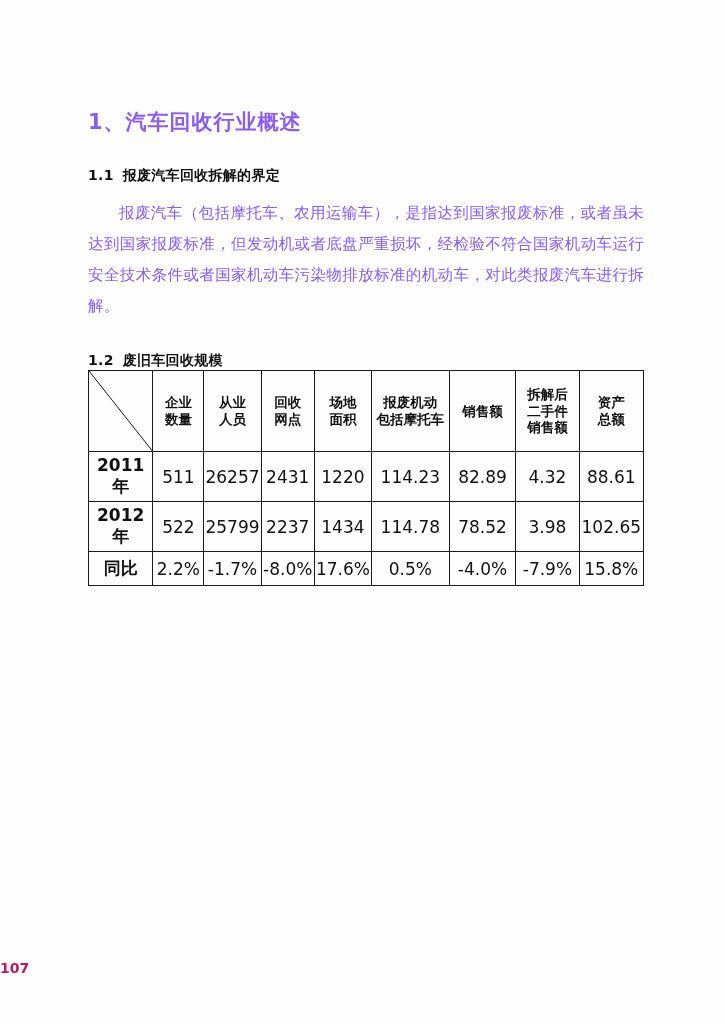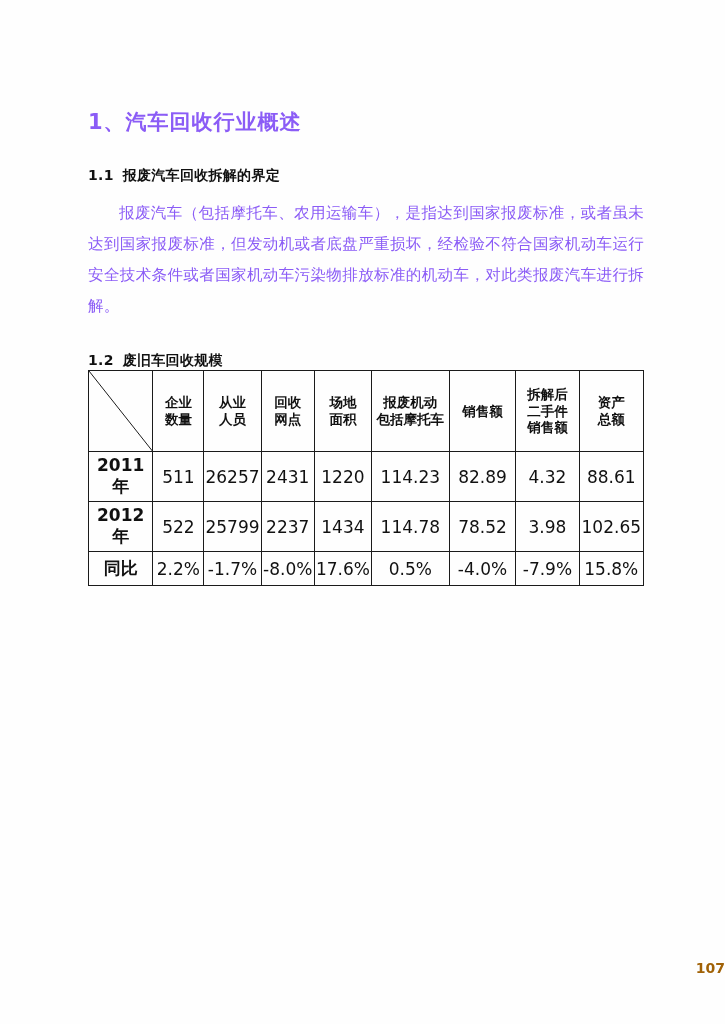--- a/index.html
+++ b/index.html
@@ -192,25 +192,25 @@
   col.c6 { width: 12.0%; }
   col.c7 { width: 11.4%; }
   col.c8 { width: 11.6%; }
 
   
   .page-number {
     position: absolute;
     left: 0;
     right: 0;
     top: 960px;
-    text-align: right;
+    text-align: left;
     font-family: "DejaVu Sans", sans-serif;
     font-size: 14px;
     font-weight: bold;
-    color: #a16207;
+    color: #be185d;
   }
 </style>
 </head>
 <body>
 
 <div class="page">
 
 
   <div class="content">
 

